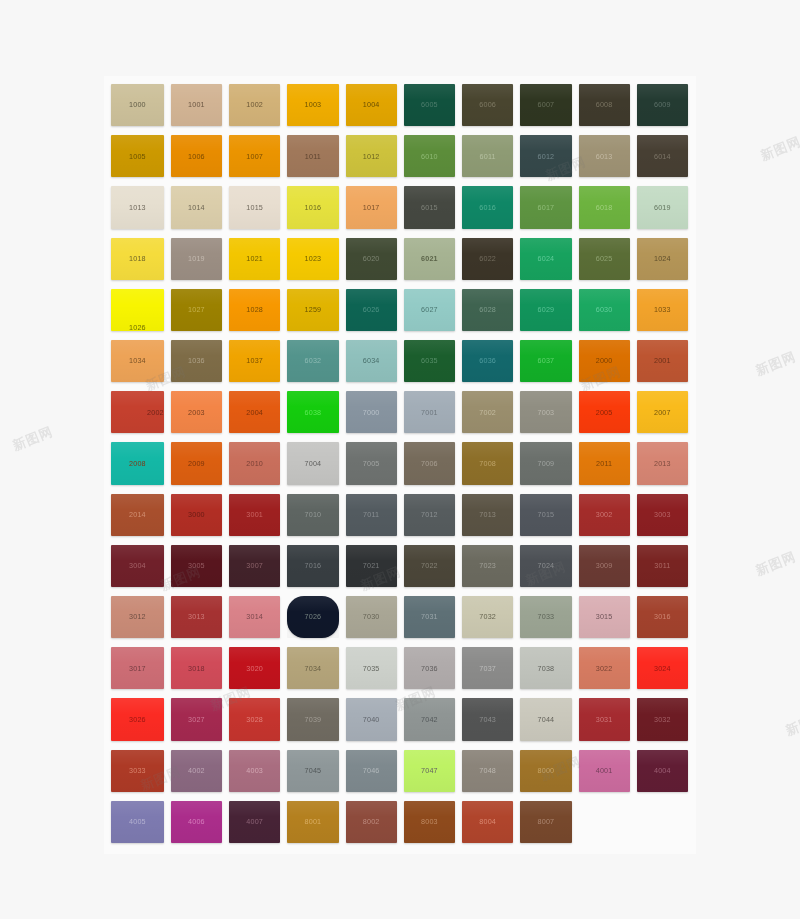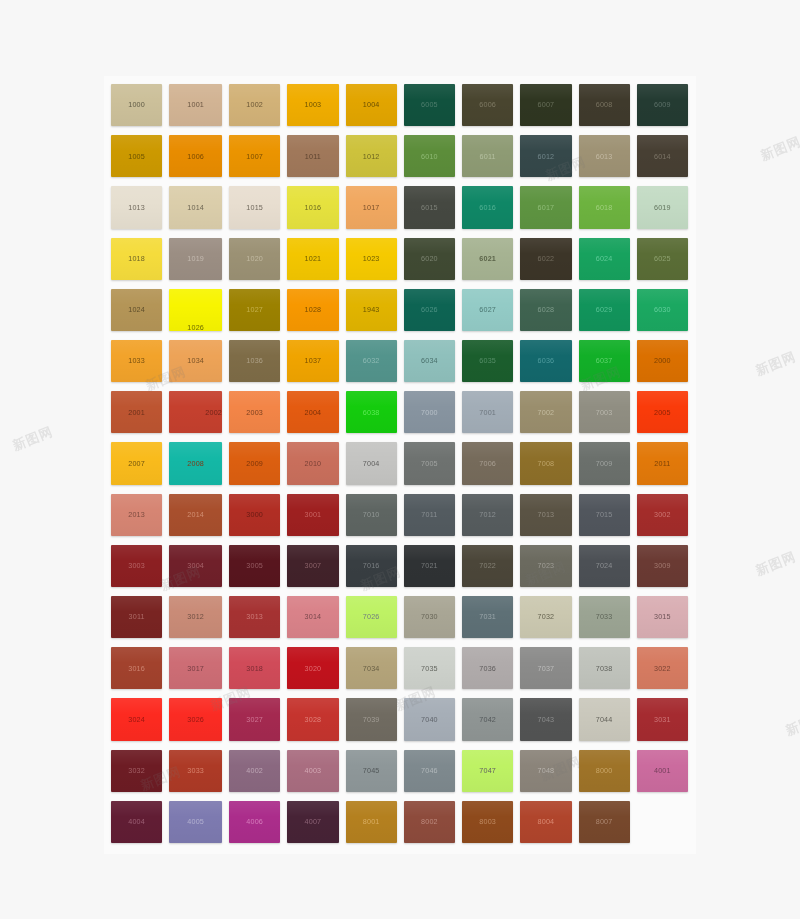--- a/index.html
+++ b/index.html
@@ -263,25 +263,20 @@
         <div class="swatch-chip" style="background: rgb(245, 220, 60);">
           <span class="swatch-label" style="color: rgb(112, 101, 38);">1018</span>
         </div>
       </div>
       <div class="swatch-cell">
         <div class="swatch-chip" style="background: rgb(155, 142, 131);">
           <span class="swatch-label" style="color: rgb(196, 186, 176);">1019</span>
         </div>
       </div>
       <div class="swatch-cell">
-        <div class="swatch-chip" style="background: rgb(155, 145, 116);">
-          <span class="swatch-label" style="color: rgb(194, 186, 162);">1020</span>
-        </div>
-      </div>
-      <div class="swatch-cell">
         <div class="swatch-chip" style="background: rgb(243, 198, 0);">
           <span class="swatch-label" style="color: rgb(111, 92, 0);">1021</span>
         </div>
       </div>
       <div class="swatch-cell">
         <div class="swatch-chip" style="background: rgb(246, 202, 0);">
           <span class="swatch-label" style="color: rgb(111, 93, 0);">1023</span>
         </div>
       </div>
       <div class="swatch-cell">
@@ -324,21 +319,21 @@
           <span class="swatch-label" style="color: rgb(197, 176, 74);">1027</span>
         </div>
       </div>
       <div class="swatch-cell">
         <div class="swatch-chip" style="background: rgb(247, 152, 0);">
           <span class="swatch-label" style="color: rgb(123, 77, 0);">1028</span>
         </div>
       </div>
       <div class="swatch-cell">
         <div class="swatch-chip" style="background: rgb(225, 180, 0);">
-          <span class="swatch-label" style="color: rgb(108, 86, 0);">1943</span>
+          <span class="swatch-label" style="color: rgb(108, 86, 0);">1259</span>
         </div>
       </div>
       <div class="swatch-cell">
         <div class="swatch-chip" style="background: rgb(13, 100, 83);">
           <span class="swatch-label" style="color: rgb(76, 145, 131);">6026</span>
         </div>
       </div>
       <div class="swatch-cell">
         <div class="swatch-chip" style="background: rgb(147, 203, 198);">
           <span class="swatch-label" style="color: rgb(75, 119, 114);">6027</span>
@@ -623,21 +618,21 @@
         <div class="swatch-chip" style="background: rgb(165, 50, 50);">
           <span class="swatch-label" style="color: rgb(205, 122, 120);">3013</span>
         </div>
       </div>
       <div class="swatch-cell">
         <div class="swatch-chip" style="background: rgb(217, 130, 137);">
           <span class="swatch-label" style="color: rgb(122, 71, 76);">3014</span>
         </div>
       </div>
       <div class="swatch-cell">
-        <div class="swatch-chip" style="background: #bef264;">
+        <div class="swatch-chip" style="background: #0f172a; border-radius: 17px;">
           <span class="swatch-label" style="color: rgb(116, 129, 127);">7026</span>
         </div>
       </div>
       <div class="swatch-cell">
         <div class="swatch-chip" style="background: rgb(169, 166, 149);">
           <span class="swatch-label" style="color: rgb(103, 101, 87);">7030</span>
         </div>
       </div>
       <div class="swatch-cell">
         <div class="swatch-chip" style="background: rgb(94, 112, 118);">

